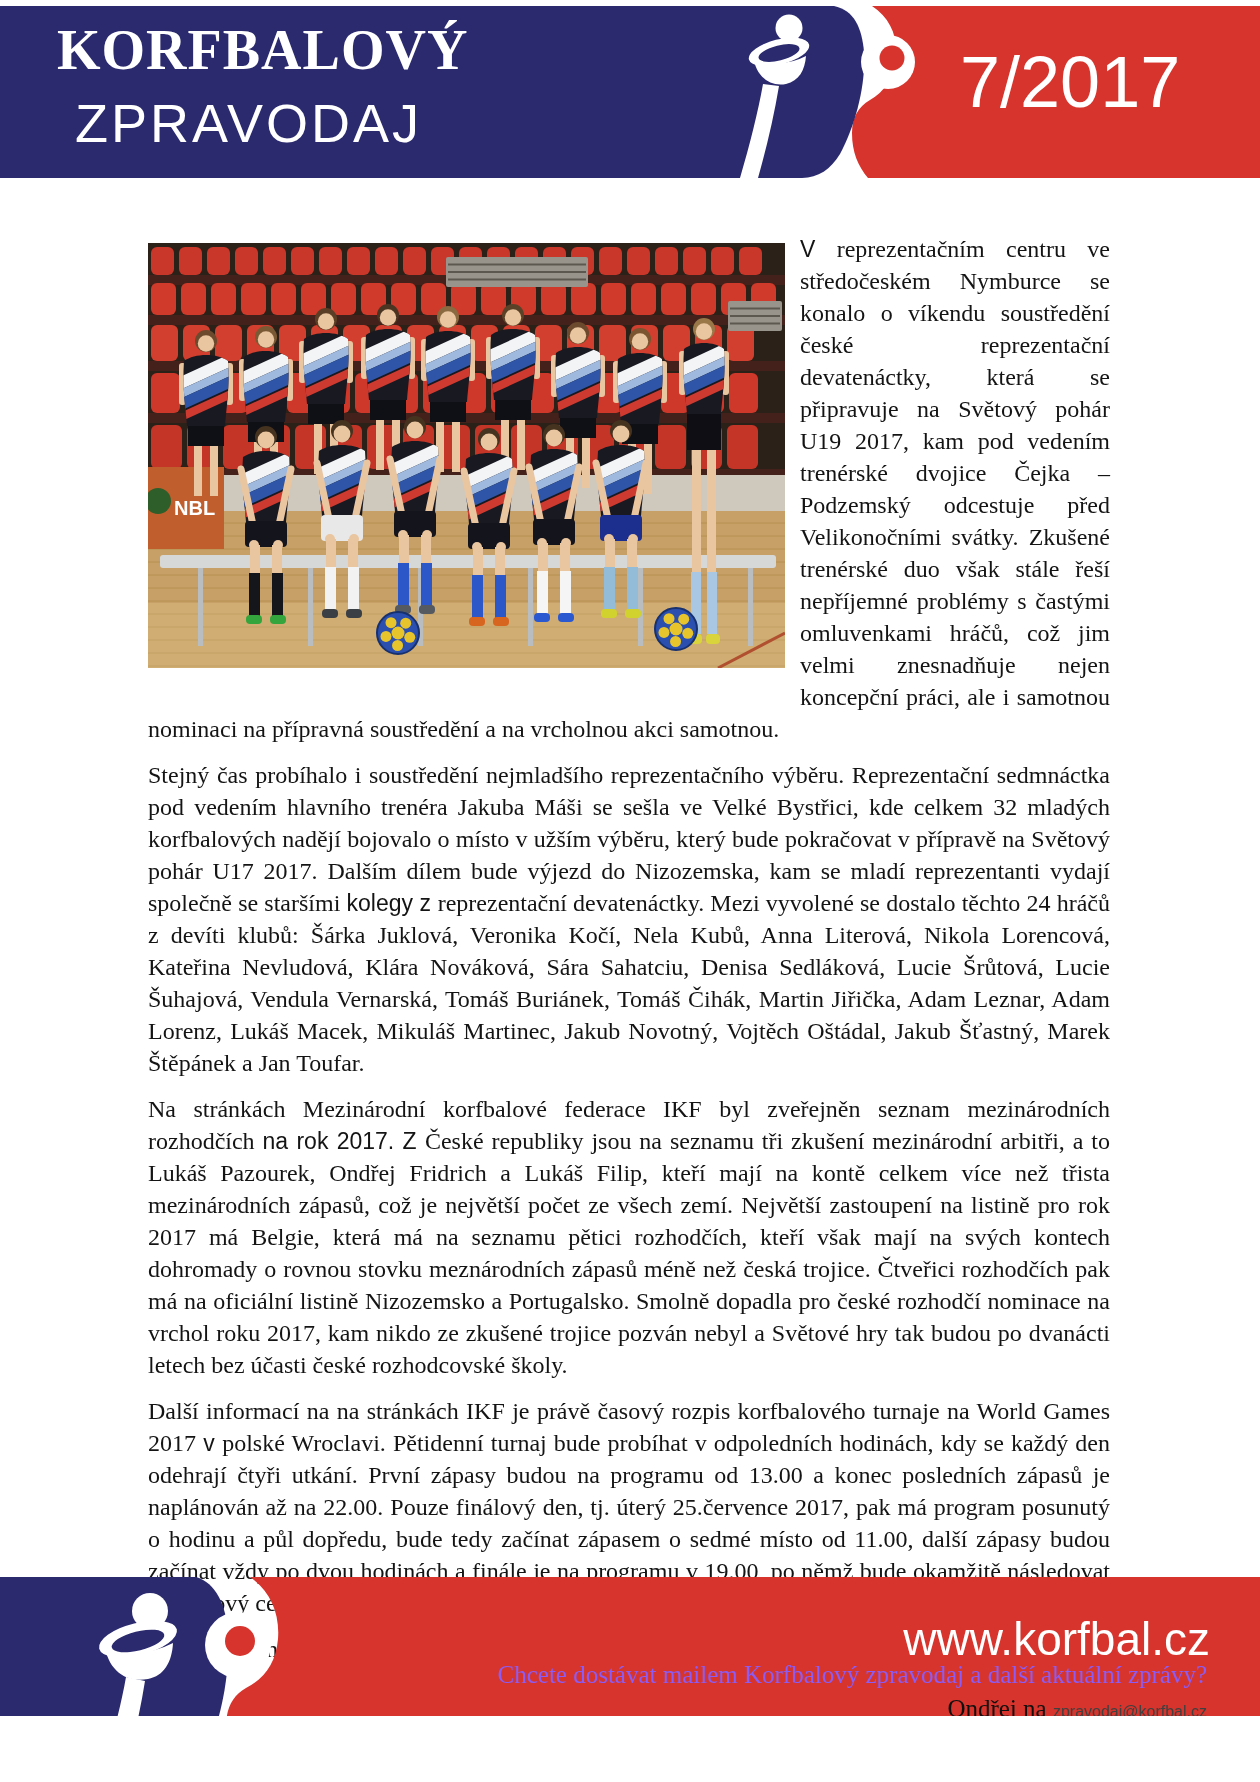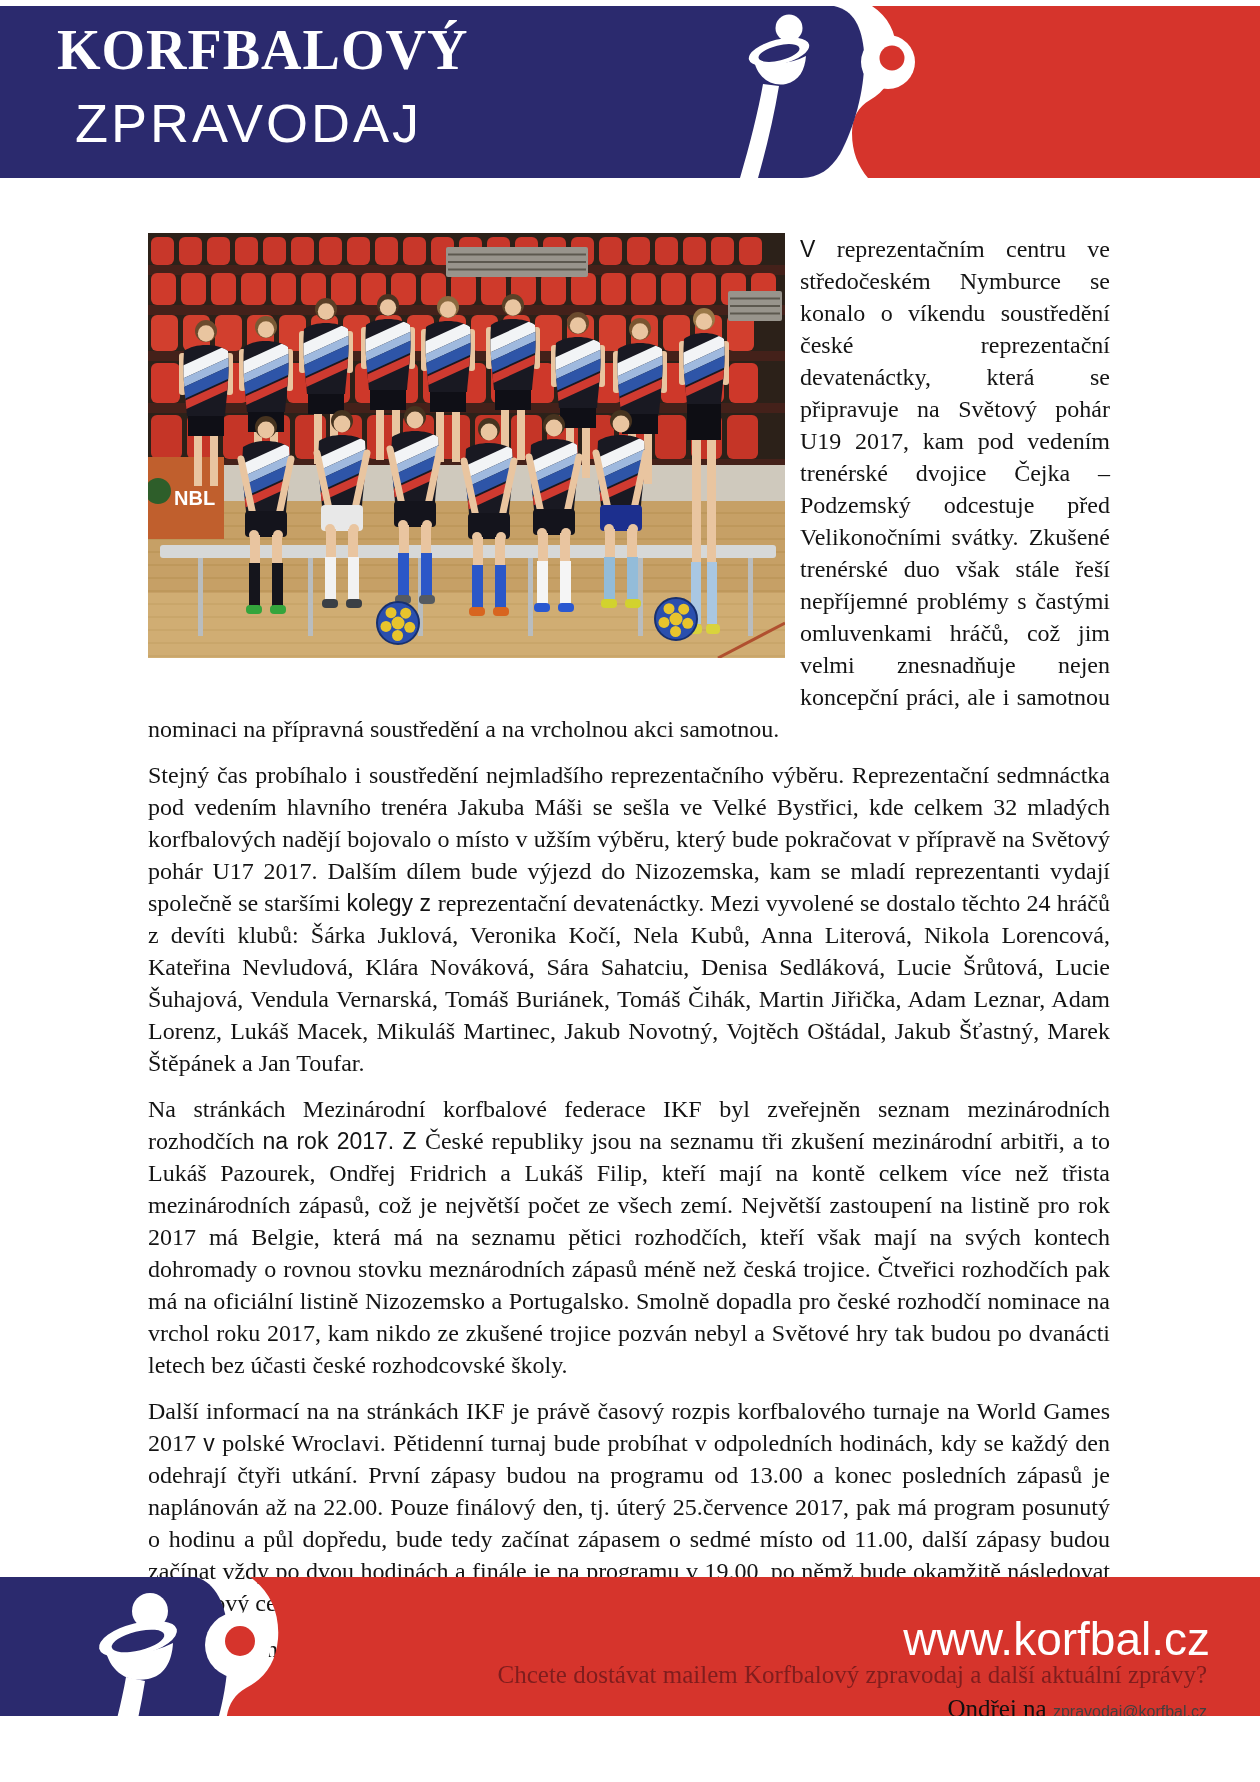--- a/index.html
+++ b/index.html
@@ -19,36 +19,36 @@
     position:absolute; left:55px; top:90px; color:#ffffff;
     font:400 54px/1 "Liberation Sans","DejaVu Sans",sans-serif; letter-spacing:3px;margin-left:20px;
   }
   .header-issue {
     position:absolute; left:960px; top:40px; color:#ffffff;
     font:400 72px/1 "Liberation Sans","DejaVu Sans",sans-serif;
   }
 
   
   .content { position:absolute; left:148px; top:233px; width:962px; }
-  .photo-wrap { float:left; width:637px; height:425px; margin:0 15px 26px 0; }
+  .photo-wrap { float:left; width:637px; height:425px; margin:10px 15px 26px 0; }
   .photo-wrap svg { display:block; width:637px; height:425px; }
   p.body { margin:0 0 14px 0; font-size:24px; line-height:32px; text-align:justify; }
   p.body:last-child { margin-bottom:0; text-align:left; }
   .f-serif { font-family:"Liberation Serif","DejaVu Serif",serif; }
   .f-sans  { font-family:"Liberation Sans","DejaVu Sans",sans-serif; font-size:23px; }
 
   
   .footer { position:absolute; left:0; top:1577px; width:1260px; height:205px; }
   .footer-site {
     position:absolute; right:50px; top:22px; color:#ffffff; white-space:nowrap;
     font:400 46px/1 "Liberation Sans","DejaVu Sans",sans-serif;
     margin-top:17px;
   }
   .footer-cta {
-    position:absolute; right:53px; top:82px; color:#7f1d1d; white-space:nowrap;
+    position:absolute; right:53px; top:82px; color:#8b5cf6; white-space:nowrap;
     font:400 25px/1.3 "Liberation Serif","DejaVu Serif",serif;
   }
   .footer-mail {
     position:absolute; right:53px; top:116px; color:#101010; white-space:nowrap;
     font:400 25px/1.3 "Liberation Serif","DejaVu Serif",serif;
   }
   .email-link {
     color:#404040; 
     font-family:"Liberation Sans","DejaVu Sans",sans-serif; font-size:16px;
   }
@@ -71,20 +71,21 @@
       <ellipse cx="779" cy="46" rx="31" ry="12.5" fill="#ffffff" transform="rotate(-14 779 46)"></ellipse>
       <path d="M753,50 C756,71 770,81 786,78 C799,75 805,64 806,50 Q779,64 753,50 Z" fill="#ffffff"></path>
       <ellipse cx="779" cy="47" rx="21" ry="7.5" fill="#2b2a6e" transform="rotate(-14 779 47)"></ellipse>
       <path d="M763,78 C758,106 750,138 740,172 L758,172 C767,140 774,110 779,80 Z" fill="#ffffff"></path>
 
       <circle cx="888" cy="56" r="27" fill="#ffffff"></circle>
       <circle cx="892" cy="52" r="12.5" fill="#d6342c"></circle>
     </svg>
     <div class="header-title1">KORFBALOVÝ</div>
     <div class="header-title2">ZPRAVODAJ</div>
+    <div class="header-issue">7/2017</div>
   </div>
 
   <div class="content">
     <div class="photo-wrap">
       <svg id="photo-svg" viewBox="0 0 637 425" aria-hidden="true">
           <defs>
             <clipPath id="c0">
               <path d="M36,118 C34,144 38,168 39,183 L77,183 C78,168 82,144 80,118 C69,110 47,110 36,118 Z"></path>
             </clipPath>
             <clipPath id="c1">

